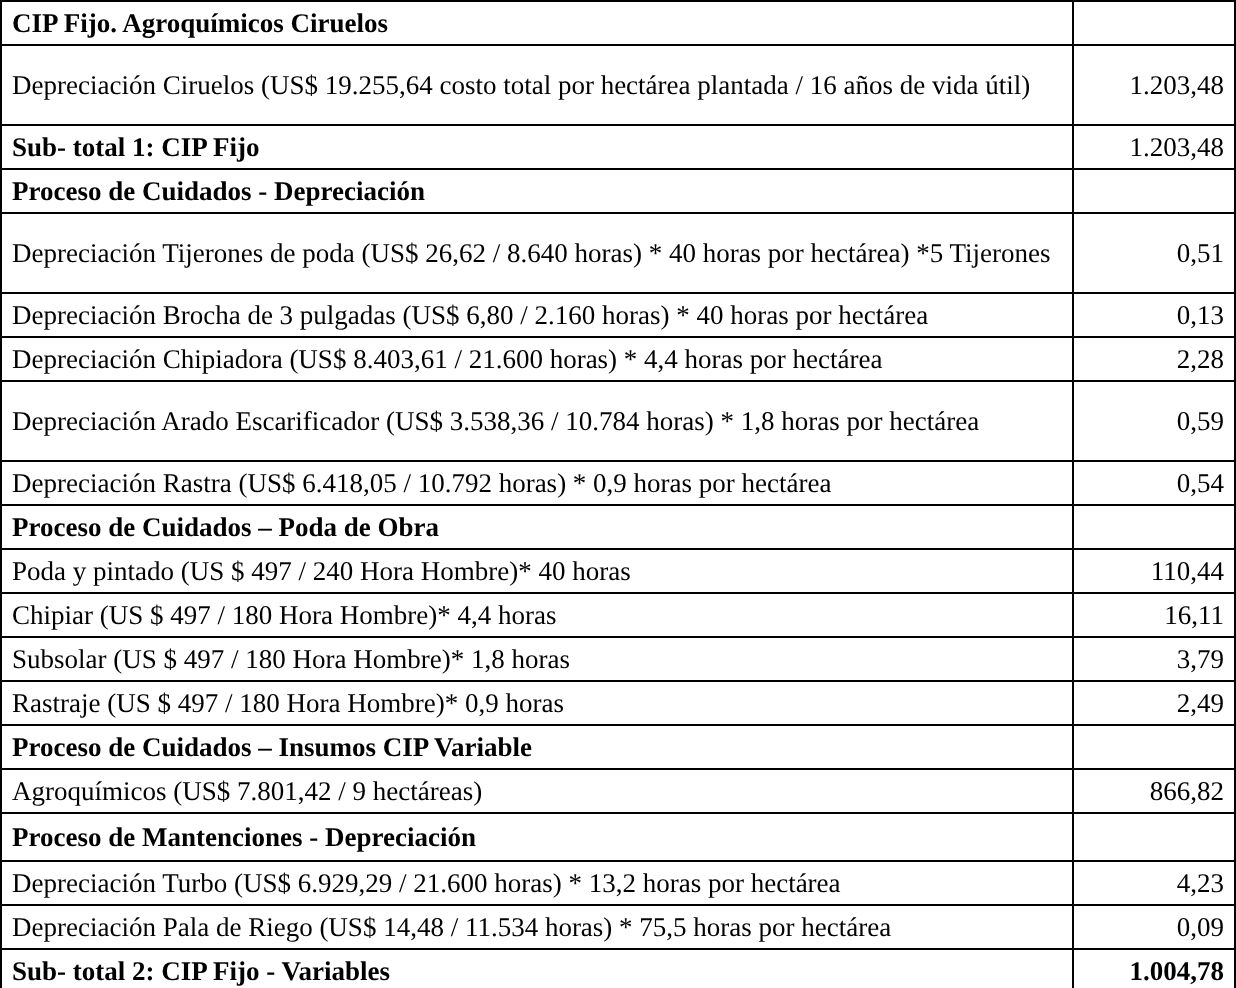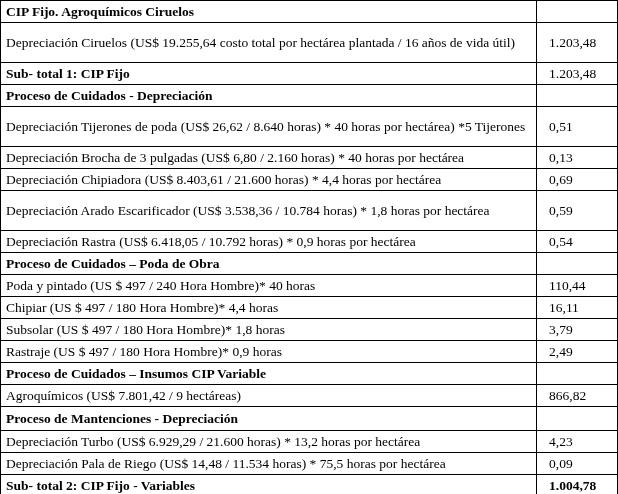--- a/index.html
+++ b/index.html
@@ -14,21 +14,21 @@
     margin: 0;
   }
   col.c1 { width: 536px; }
   col.c2 { width: 81px; }
   td {
     border: 1px solid #000;
     padding: 1px 5px 1px 5px;
     vertical-align: middle;
     line-height: 19px;
   }
-  td.val { padding-right: 5px; padding-left: 12px; }
+  td.val { text-align: right; padding-right: 5px; padding-left: 12px; }
   tr.hdr td { font-weight: bold; }
   tr.bold td { font-weight: bold; }
   tr.h22 td { height: 19px; }
   tr.h20 td { height: 17px; }
   tr.h24 td { height: 21px; }
   tr.h2l td { height: 37px; }
 </style>
 </head>
 <body>
 
@@ -57,21 +57,21 @@
     <tr class="h2l">
       <td>Depreciación Tijerones de poda (US$ 26,62 / 8.640 horas) * 40 horas por hectárea) *5 Tijerones</td>
       <td class="val">0,51</td>
     </tr>
     <tr class="h22">
       <td>Depreciación Brocha de 3 pulgadas (US$ 6,80 / 2.160 horas) * 40 horas por hectárea</td>
       <td class="val">0,13</td>
     </tr>
     <tr class="h22">
       <td>Depreciación Chipiadora (US$ 8.403,61 / 21.600 horas) * 4,4 horas por hectárea</td>
-      <td class="val">0,69</td>
+      <td class="val">2,28</td>
     </tr>
     <tr class="h2l">
       <td>Depreciación Arado Escarificador (US$ 3.538,36 / 10.784 horas) * 1,8 horas por hectárea</td>
       <td class="val">0,59</td>
     </tr>
     <tr class="h20">
       <td>Depreciación Rastra (US$ 6.418,05 / 10.792 horas) * 0,9 horas por hectárea</td>
       <td class="val">0,54</td>
     </tr>
     <tr class="hdr h20">

